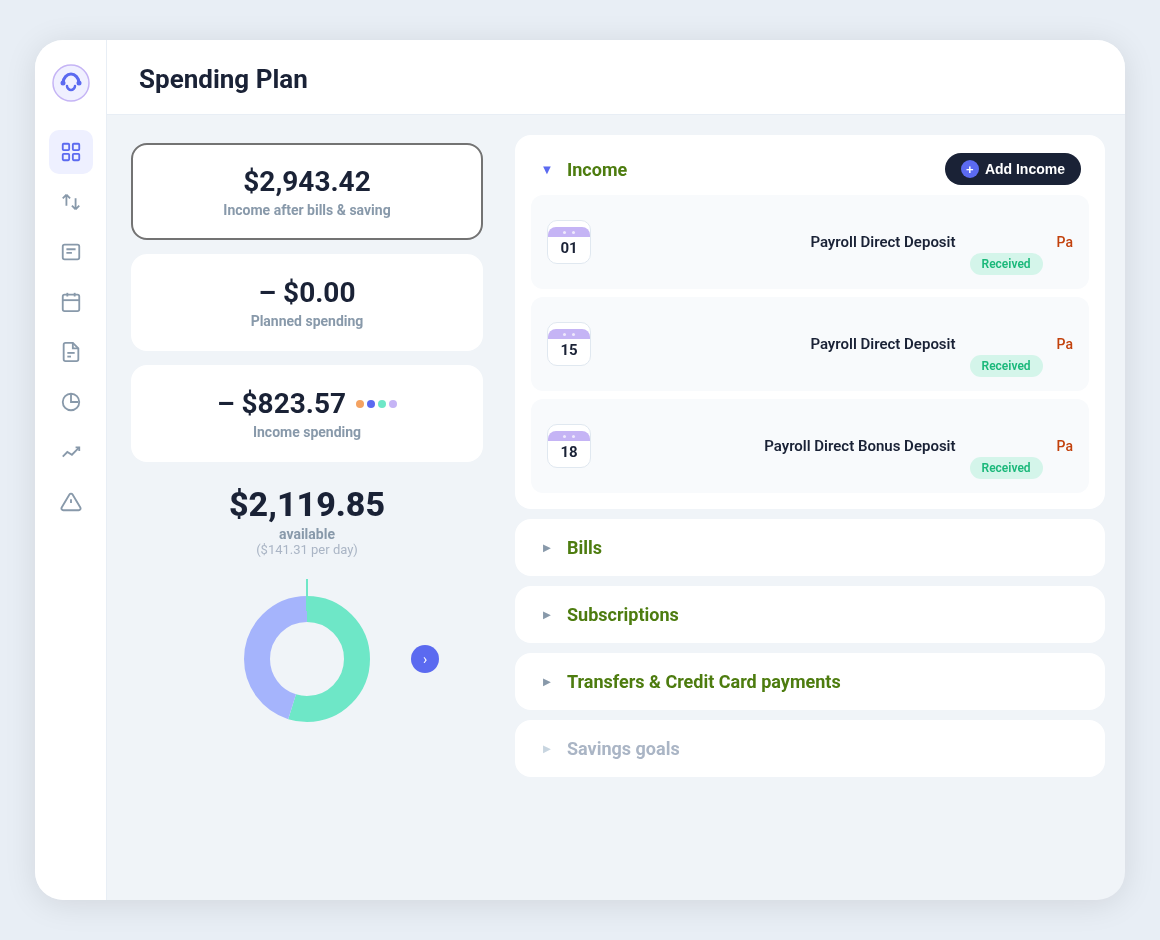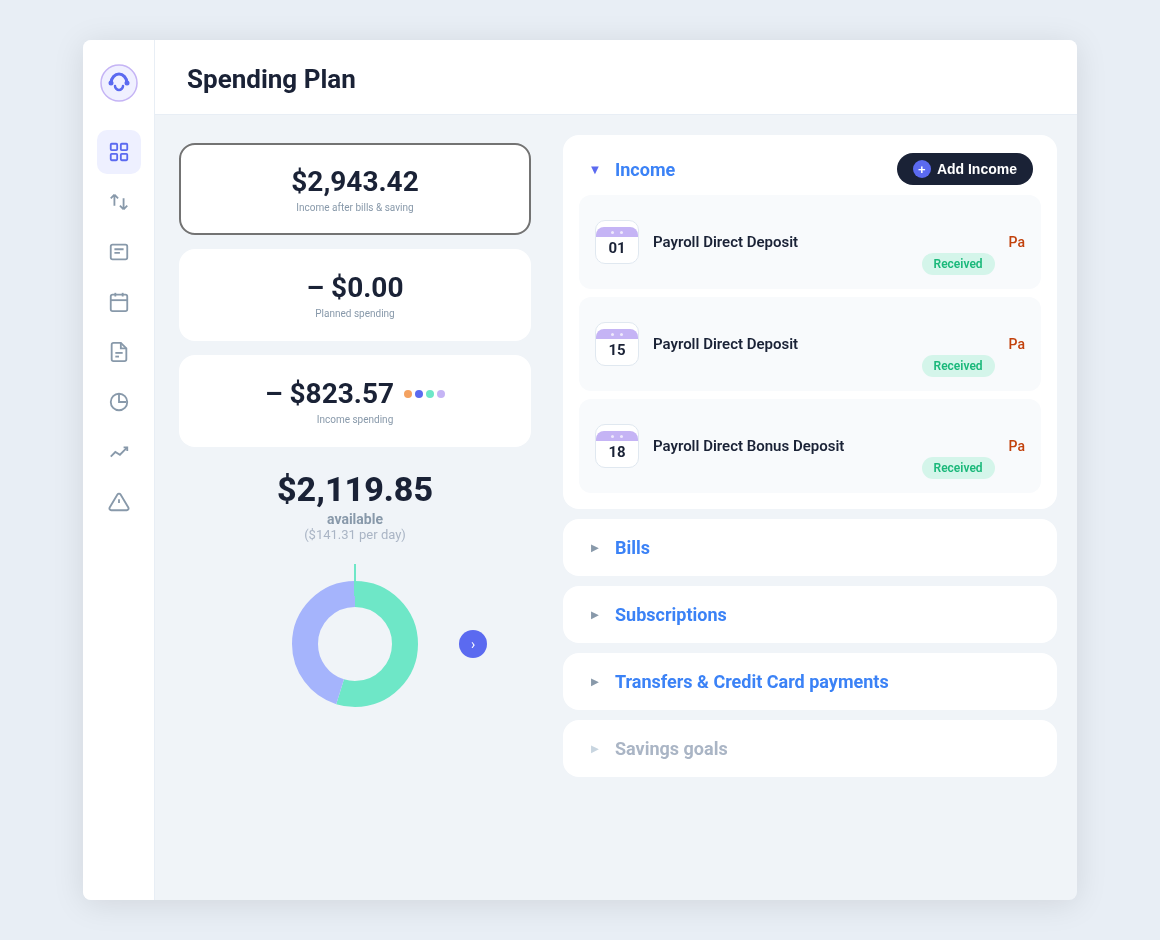--- a/index.html
+++ b/index.html
@@ -7,24 +7,24 @@
       background: #e8eef5;
       font-family: -apple-system, BlinkMacSystemFont, 'Segoe UI', Roboto, sans-serif;
       width: 1160px;
       height: 940px;
       overflow: hidden;
       display: flex;
       align-items: center;
       justify-content: center;
     }
     .app-container {
-      width: 994px;
+      width: 1090px;
       height: 860px;
       background: #f0f4f8;
-      border-radius: 8px;
+      border-radius: 28px;
       display: flex;
       overflow: hidden;
       box-shadow: 0 4px 32px rgba(0,0,0,0.10);
     }
     
     .sidebar {
       width: 72px;
       background: #ffffff;
       display: flex;
       flex-direction: column;
@@ -104,23 +104,24 @@
     }
     .summary-card.highlighted {
       border: 2px solid #737373;
     }
     .summary-card .amount {
       font-size: 28px;
       font-weight: 700;
       color: #1a2236;
     }
     .summary-card .label {
-      font-size: 10px;
+      font-size: 14px;
       color: #8899aa;
       margin-top: 4px;
+      font-weight: bold;
     }
     .summary-card.highlighted .amount {
       color: #1a2236;
     }
     .summary-card-row {
       display: flex;
       align-items: center;
       justify-content: center;
       gap: 10px;
     }
@@ -215,21 +216,21 @@
     .chevron {
       color: #8899aa;
       font-size: 13px;
       width: 16px;
       text-align: center;
     }
     .chevron.expanded { color: #5b6af0; }
     .section-title {
       font-size: 18px;
       font-weight: 700;
-      color: #3b82f6;
+      color: #4d7c0f;
       flex: 1;
     }
     .section-title.muted { color: #aab5c5; }
     .add-btn {
       display: flex;
       align-items: center;
       gap: 6px;
       background: #1a2236;
       color: #ffffff;
       border: none;
@@ -251,20 +252,21 @@
       color: white;
       font-weight: 700;
     }
 
     
     .income-items {
       padding: 0 16px 16px 16px;
       display: flex;
       flex-direction: column;
       gap: 8px;
+      text-align: right;
     }
     .income-item {
       display: flex;
       align-items: center;
       gap: 14px;
       background: #f8fafc;
       border-radius: 12px;
       padding: 14px 16px;
     }
     .calendar-icon {

